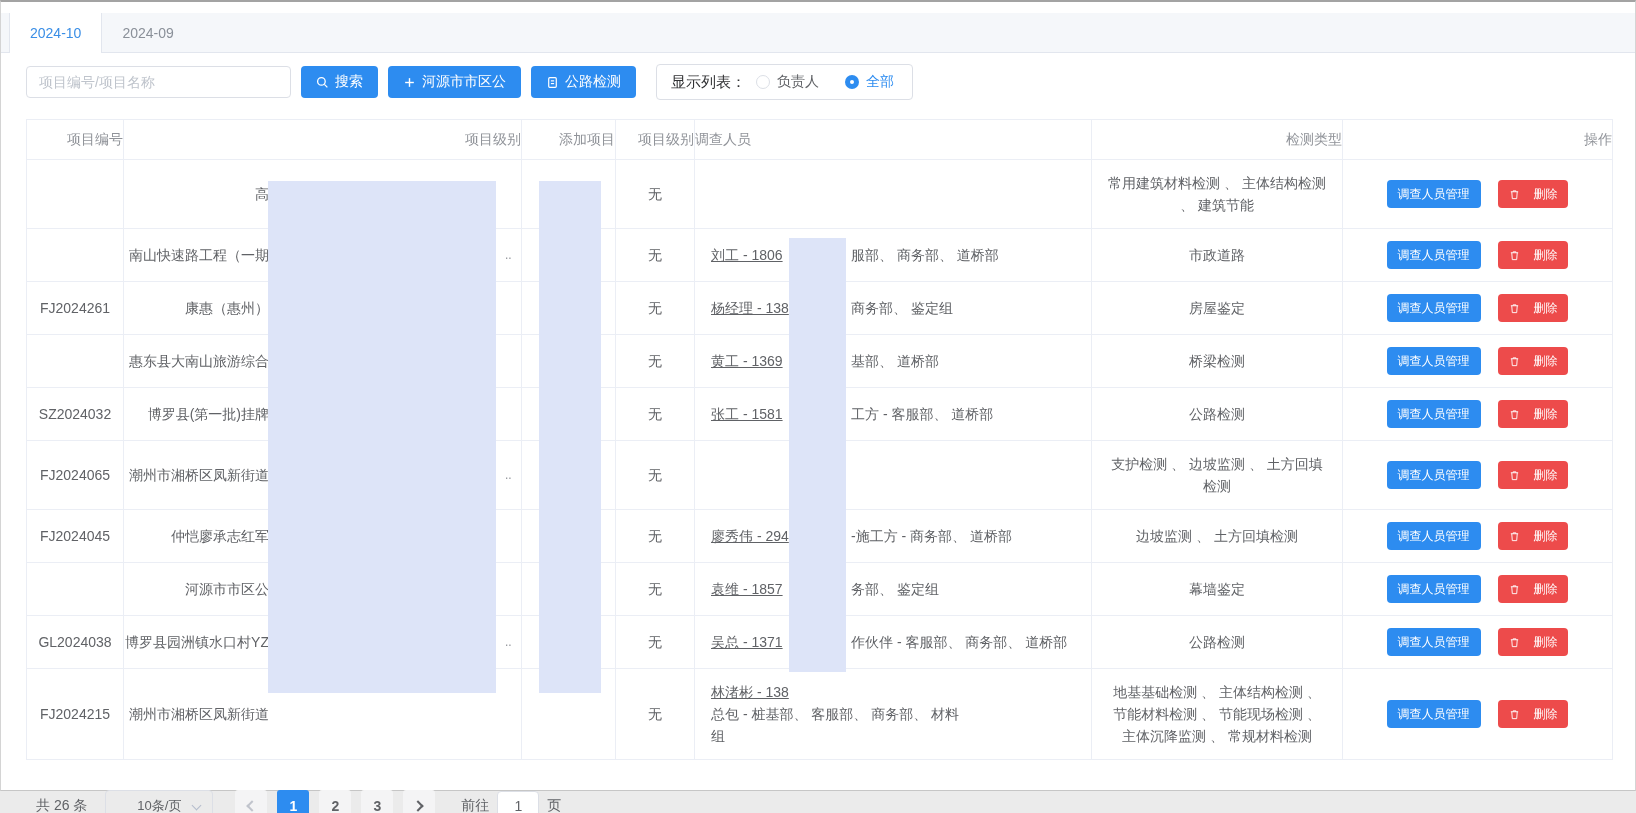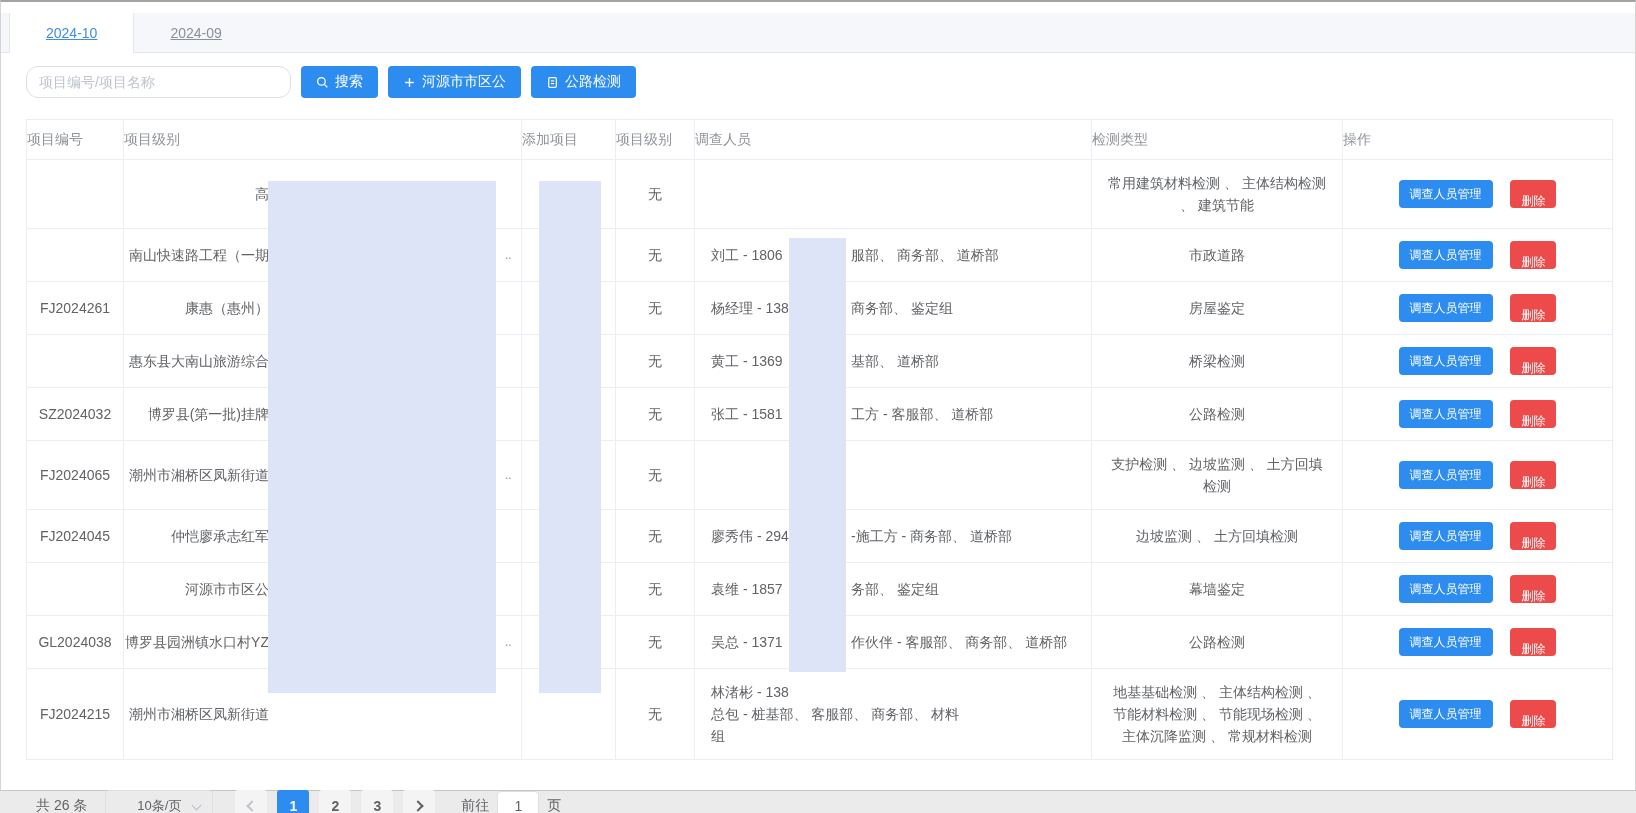--- a/index.html
+++ b/index.html
@@ -5,29 +5,29 @@
   * { box-sizing: border-box; margin: 0; padding: 0; }
   html,body { width:1636px; height:813px; overflow:hidden; background:#ebebeb;
     font-family:"Liberation Sans","DejaVu Sans",sans-serif; }
   .window { position:relative; width:1636px; height:791px; background:#fff;
     border-top:2px solid #a3a3a3; border-left:1px solid #d4d4d4;
     border-right:1px solid #d4d4d4; border-bottom:1px solid #c6c6c6; }
 
   
   .tabbar { margin-top:11px; height:40px; background:#f5f7fa;
     border-bottom:1px solid #e2e6ee; display:flex; padding-left:8px; }
-  .tab { height:40px; line-height:40px; padding:0 36px; font-size:14px;
-    color:#8a9099; cursor:pointer;text-decoration:underline; }
+  .tab { height:40px; line-height:40px; padding:0 20px; font-size:14px;
+    color:#8a9099; cursor:pointer; }
   .tab.active { background:#fff; color:#3a8ee6;
     border-left:1px solid #e2e6ee; border-right:1px solid #e2e6ee;
     margin-bottom:-1px; }
 
   
   .toolbar { display:flex; align-items:center; margin:10px 0 0 25px; height:38px; }
-  .search-input { width:265px; height:32px; border:1px solid #dcdfe6; border-radius:12px;
+  .search-input { width:265px; height:32px; border:1px solid #dcdfe6; border-radius:4px;
     padding:0 12px; font-size:14px; color:#606266; outline:none; }
   .search-input::placeholder { color:#bfc4cc; }
   .btn { display:inline-flex; align-items:center; gap:6px; height:32px; padding:0 15px;
     border:none; border-radius:4px; background:#2d8cf0; color:#fff; font-size:14px;
     cursor:pointer; margin-left:10px; white-space:nowrap; }
   .btn svg { display:block; }
   .display-box { display:flex; align-items:center; height:36px; margin-left:20px;
     padding:0 14px; border:1px solid #dcdfe6; border-radius:4px; background:#fff; }
   .display-label { font-size:15px; color:#303133; margin-right:10px; }
   .radio { display:inline-flex; align-items:center; gap:7px; margin-right:26px;
@@ -38,40 +38,40 @@
   .rdot.on { background:#2d8cf0; }
   .rdot.on::after { content:""; position:absolute; left:5px; top:5px; width:4px; height:4px;
     border-radius:50%; background:#fff; }
   .radio .lab-off { color:#606266; }
   .radio .lab-on { color:#2d8cf0; }
 
   
   .table-wrap { position:relative; margin:18px 25px 0 25px; width:1586px; }
   table { width:1586px; border-collapse:collapse; table-layout:fixed; }
   th, td { border:1px solid #ebeef5; font-size:14px; }
-  th { height:40px; color:#909399; font-weight:400; text-align:left;
+  th { height:40px; color:#909399; font-weight:400; text-align:right;
     background:#fff; }
   td { color:#606266; text-align:center; vertical-align:middle;
     padding:12px 8px; line-height:22px; }
   th.c-inv, td.c-inv { text-align:left; }
   td.c-name { padding:12px 0; }
   .name-flex { display:flex; align-items:center; }
   .name-text { width:145px; text-align:right; white-space:nowrap; }
   .name-gap { flex:1; }
   .name-dots { width:16px; text-align:left; color:#909399; font-size:12px; }
   td.c-inv { padding:12px 8px 12px 16px; }
-  .inv-left { display:inline-block; width:140px; white-space:nowrap; vertical-align:top; }
+  .inv-left { display:inline-block; width:140px; white-space:nowrap; vertical-align:top;text-decoration:underline; }
   .inv-right { white-space:nowrap; }
   .inv-line2:empty { display:none; }
   td.c-type { padding:12px 14px; }
   .btn-manage { height:28px; padding:0 11px; border:none; border-radius:4px;
     background:#2d8cf0; color:#fff; font-size:12px; cursor:pointer; }
   .btn-delete { height:28px; padding:0 11px; border:none; border-radius:4px;
     background:#ed4b4b; color:#fff; font-size:12px; cursor:pointer;
-    display:inline-flex; align-items:center; gap:13px; margin-left:14px; vertical-align:middle;flex-direction:column; }
+    display:inline-flex; align-items:center; gap:13px; margin-left:14px; vertical-align:middle; }
   .btn-manage { vertical-align:middle; }
 
   
   .redact { position:absolute; background:#dde4f8; z-index:5; }
   .redact-a { left:242px; top:62px; width:228px; height:512px; }
   .redact-b { left:513px; top:62px; width:62px; height:512px; }
   .redact-c { left:763px; top:119px; width:57px; height:434px; }
 
   
   .pagination { display:flex; align-items:center; margin:30px 0 0 35px; height:32px;
@@ -121,20 +121,31 @@
       <span>河源市市区公</span>
     </button>
     <button class="btn">
       <svg width="13" height="13" viewBox="0 0 24 24" fill="none" stroke="#fff" stroke-width="2.2">
           <rect x="5" y="3" width="14" height="18" rx="2"></rect>
           <line x1="9" y1="9" x2="15" y2="9"></line>
           <line x1="9" y1="14" x2="15" y2="14"></line>
         </svg>
       <span>公路检测</span>
     </button>
+    <div class="display-box">
+      <span class="display-label">显示列表：</span>
+      <span class="radio">
+        <span class="rdot off"></span>
+        <span class="lab-off">负责人</span>
+      </span>
+      <span class="radio">
+        <span class="rdot on"></span>
+        <span class="lab-on">全部</span>
+      </span>
+    </div>
   </div>
 
   <div class="table-wrap">
     <table>
       <colgroup>
         <col style="width:97px">
           <col style="width:398px">
           <col style="width:94px">
         <col style="width:79px">
           <col style="width:397px">

